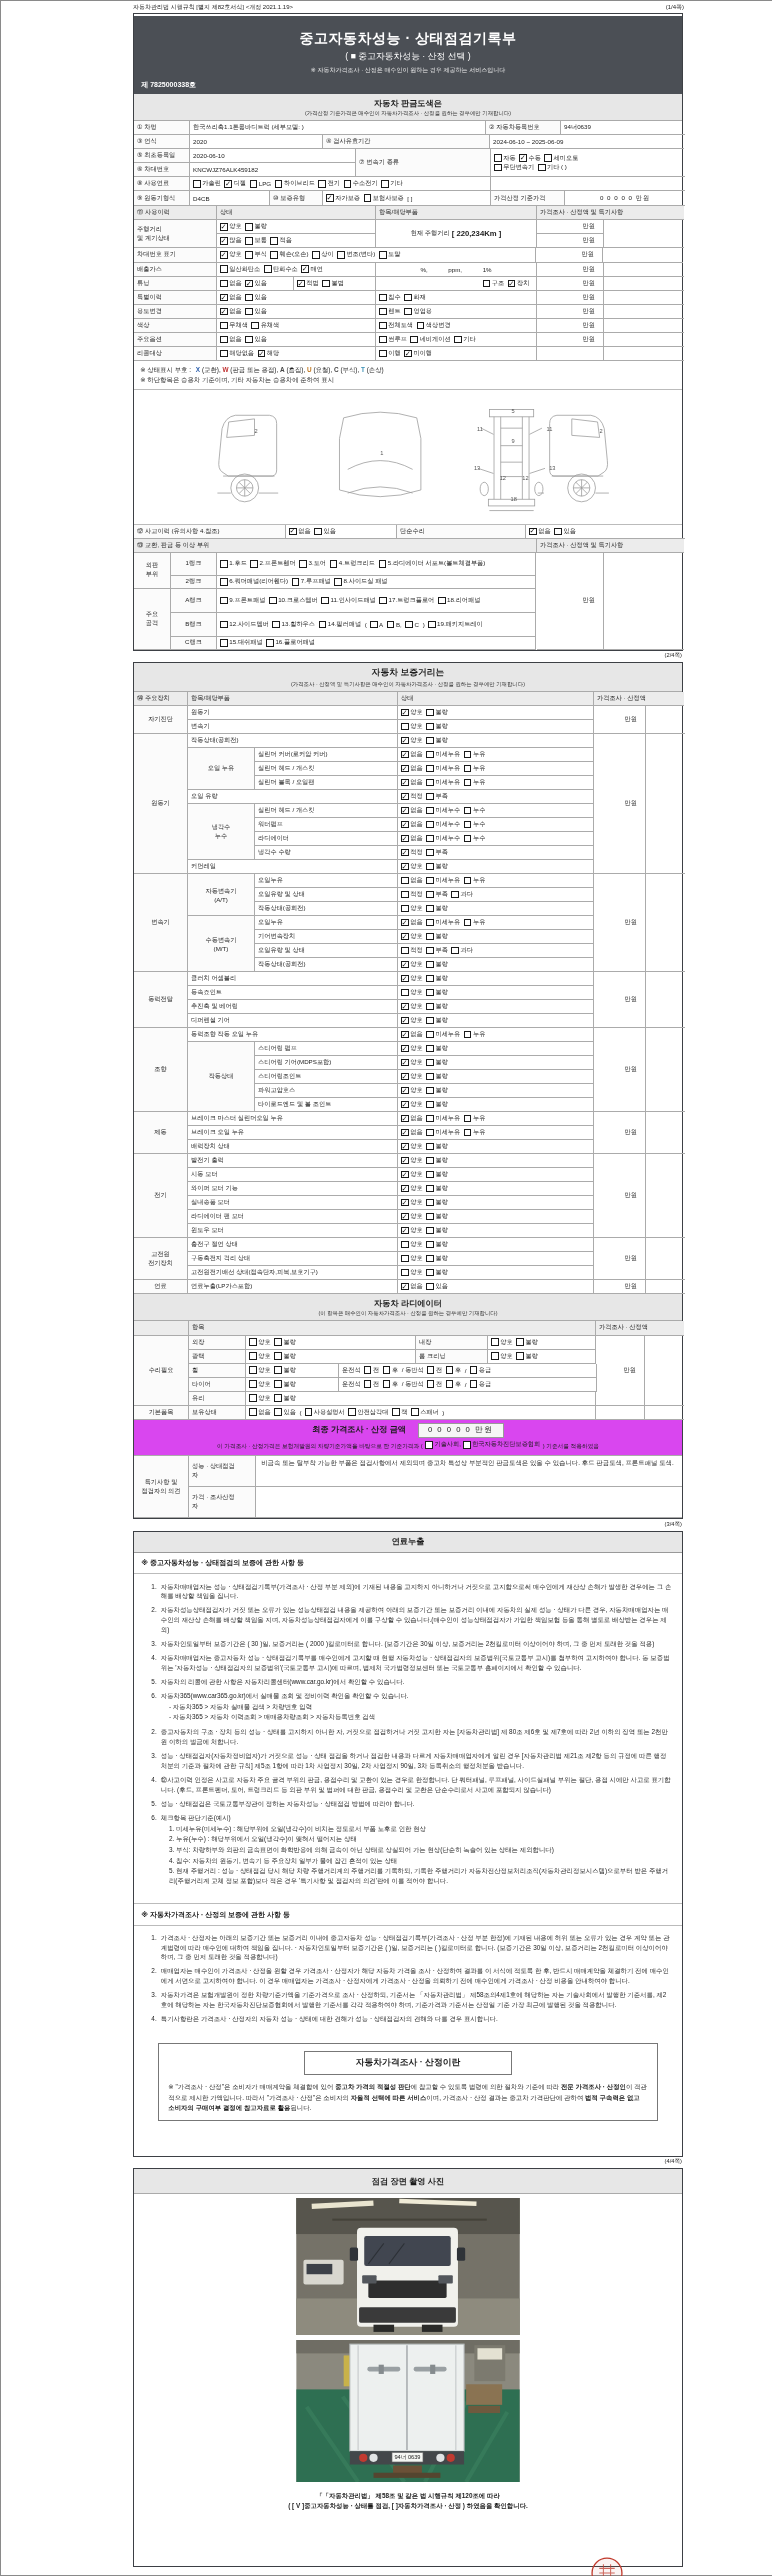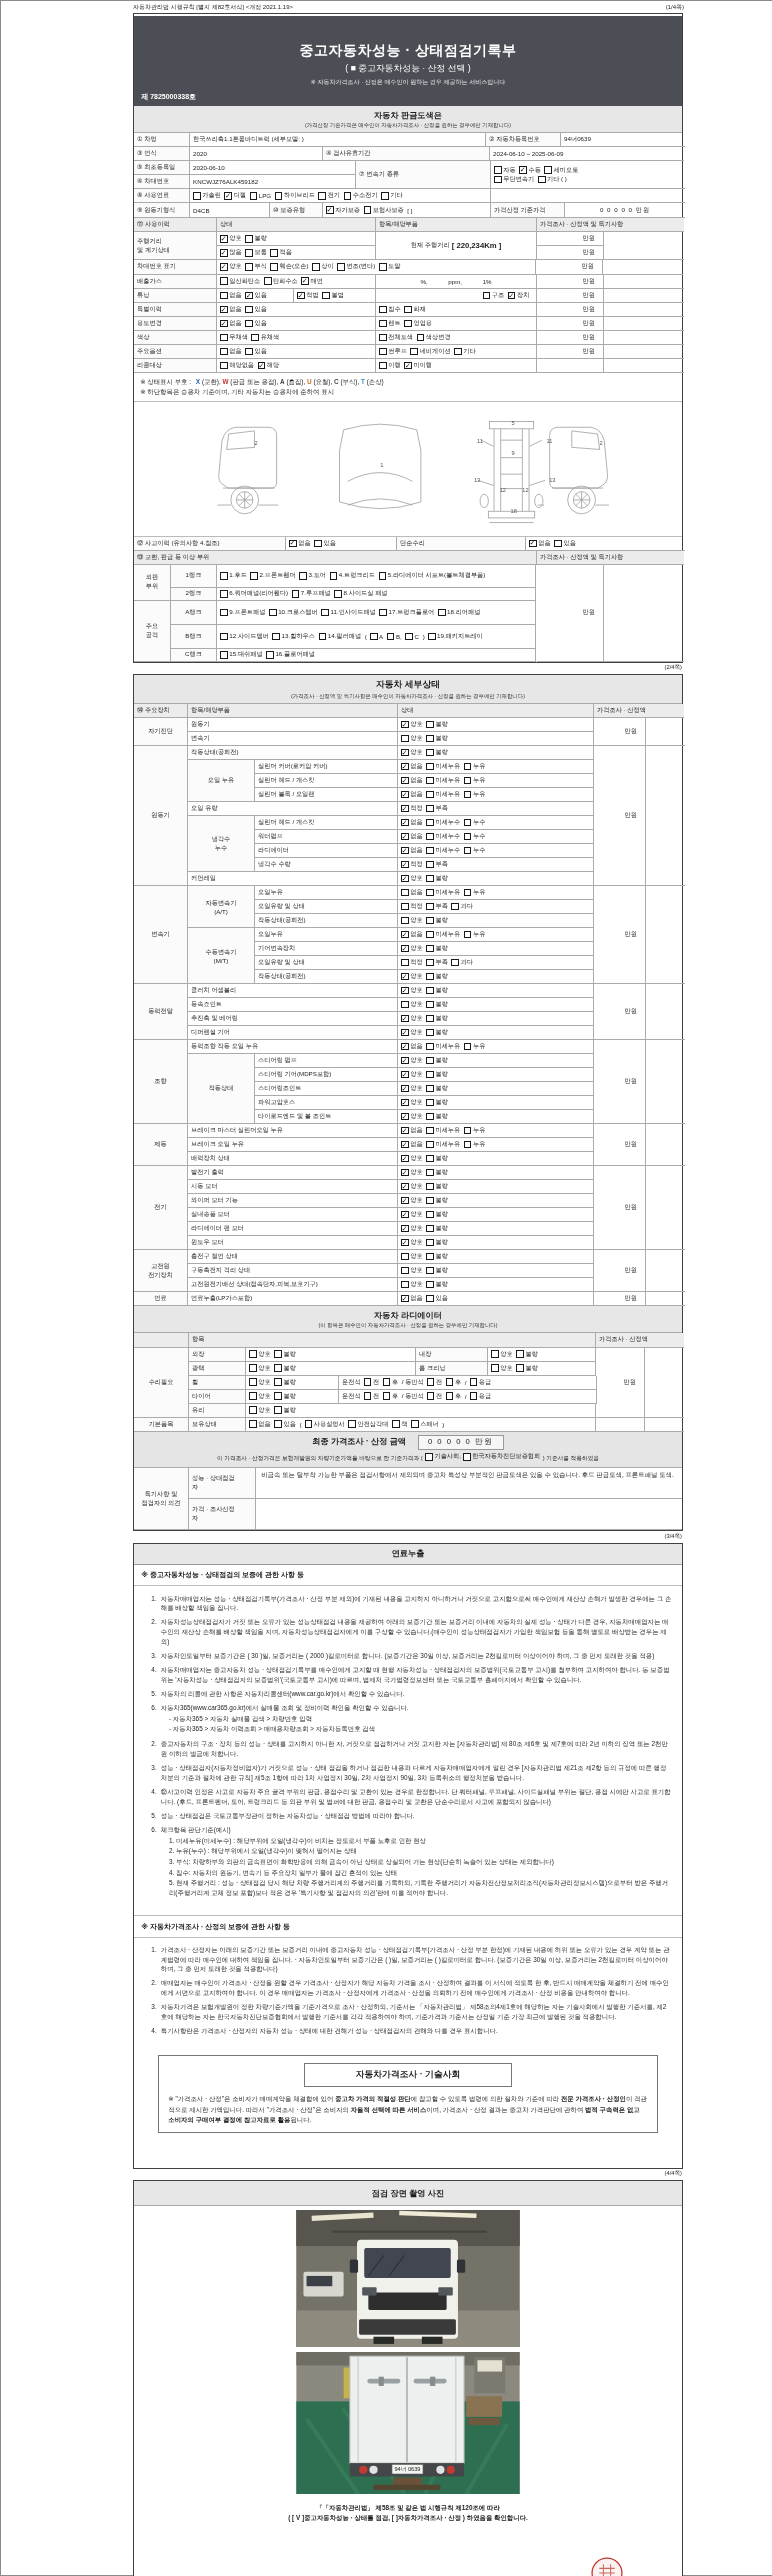--- a/index.html
+++ b/index.html
@@ -5,21 +5,21 @@
   html,body{margin:0;padding:0;background:#fff}
   body{font-family:"Liberation Sans","DejaVu Sans",sans-serif;color:#1c1c1c}
   .frame{position:relative;width:773px;height:2576px;overflow:hidden;background:#fff;box-shadow:inset 0 0 0 1px #8a8a8a}
   .doc{position:absolute;left:133px;top:0;width:550px}
   .topline{display:flex;justify-content:space-between;font-size:6px;color:#222;padding:2.6px 1px 1.5px 0;width:639px;margin-left:-88px}
   .topline .l{margin-left:88px}
   .pagebox{border:1.5px solid #3d4045;background:#fff}
   .marker{text-align:right;font-size:5.7px;padding:1.5px 1px 2.1px 0;color:#222}
   
   .darkhead{background:#4b4f55;color:#fff;margin-top:2.1px;padding:4.1px 0 4.1px}
-  .darkhead .t{text-align:center;font-size:14px;font-weight:bold;letter-spacing:0.5px;margin-top:22px}
+  .darkhead .t{text-align:center;font-size:14px;font-weight:bold;letter-spacing:0.5px;margin-top:10px}
   .darkhead .s{text-align:center;font-size:8.8px;margin-top:3.1px}
   .darkhead .n{text-align:center;font-size:6px;margin-top:2.6px;color:#eee}
   .darkhead .docno{font-size:7px;font-weight:bold;padding:5.2px 0 0 7.2px}
   
   .ghd{background:#e7e7e7;border-bottom:0.5px solid #aaa;text-align:center;padding:3.6px 0 3.1px}
   .ghd .gt{font-size:8.2px;font-weight:bold}
   .ghd .gs{font-size:5.4px;margin-top:1.5px;color:#333}
   
   .frow{display:flex;align-items:stretch}
   .stack{display:flex;flex-direction:column;box-sizing:border-box}
@@ -43,21 +43,21 @@
   .bx{width:5.7px;height:5.7px;border:0.9px solid #1a1a1a;margin-right:1.5px;display:inline-block;position:relative;flex:none;background:#fff}
   .bx.on::after{content:"\2713";position:absolute;left:-0.5px;top:-2.1px;font-size:7.2px;font-weight:bold;color:#111}
   .ptxt{margin-right:3.1px;font-size:6.2px;white-space:nowrap}
   
   .legendblock{border-bottom:0.5px solid #bbb;padding:3.6px 6.2px 3.1px;font-size:6.4px}
   .legendblock div{margin:1px 0}
   
   .diag{display:flex;justify-content:center;border-bottom:0.5px solid #bbb;padding:2.1px 0}
   .dnum{font-size:11px;fill:#555;font-family:"Liberation Sans",sans-serif}
   
-  .finalrow{background:#e5e5e5;border-bottom:0.5px solid #ababab;padding:3.1px 0 3.6px;text-align:center}
+  .finalrow{background:#d946ef;border-bottom:0.5px solid #ababab;padding:3.1px 0 3.6px;text-align:center}
   .fp-label{font-size:8.2px;font-weight:bold;margin-right:9.3px}
   .fp-value{display:inline-block;border:0.5px solid #999;background:#f6f6f6;padding:1.5px 9.3px;font-size:7.7px;letter-spacing:1.5px}
   .fp-note{font-size:5.7px;margin-top:2.6px}
   .fp-note .cb{margin:0 1px}
   
   .remarks{display:flex;align-items:stretch}
   .rlab{width:55px;justify-content:center;text-align:center;white-space:pre-line;background:#fbfbfb}
   .rsublab{width:67px;background:#fbfbfb;white-space:pre-line}
   .rtext{flex:1;padding:2.1px 5.2px;font-size:6.4px;line-height:1.55;align-items:flex-start;display:flex}
   
@@ -444,21 +444,21 @@
             </div>
             <div class="c price" style="width:67px">만원</div>
             <div class="c last" style="width:80px"></div>
           </div>
         </div>
   </div>
   <div class="marker">(2/4쪽)</div>
 
   <div class="pagebox" id="p2">
     <div class="ghd">
-      <div class="gt" style="font-size:8.8px">자동차 세부상태</div>
+      <div class="gt" style="font-size:8.8px">자동차 보증거리는</div>
       <div class="gs">(가격조사 · 산정액 및 특기사항은 매수인이 자동차가격조사 · 산정을 원하는 경우에만 기재합니다)</div>
     </div>
     <div id="detail-table">
           <div class="frow" style="height:14.4px">
             <div class="c hc" style="width:54px">⑭ 주요장치</div>
             <div class="c hc" style="width:210px">항목/해당부품</div>
             <div class="c hc" style="width:196px">상태</div>
             <div class="c hc last" style="width:90px">가격조사 · 산정액</div>
           </div>
           <div class="frow">
@@ -1053,21 +1053,21 @@
           <div class="nitem">
             <div class="nno">3.</div>
             <div class="ntext">자동차가격은 보험개발원이 정한 차량기준가액을 기준가격으로 조사 · 산정하되, 기준서는 「자동차관리법」 제58조의4제1호에 해당하는 자는 기술사회에서 발행한 기준서를, 제2호에 해당하는 자는 한국자동차진단보증협회에서 발행한 기준서를 각각 적용하여야 하며, 기준가격과 기준서는 산정일 기준 가장 최근에 발행된 것을 적용합니다.</div>
           </div>
           <div class="nitem">
             <div class="nno">4.</div>
             <div class="ntext">특기사항란은 가격조사 · 산정자의 자동차 성능 · 상태에 대한 견해가 성능 · 상태점검자의 견해와 다를 경우 표시합니다.</div>
           </div>
         </div>
     <div class="npbox">
-      <div class="bt">자동차가격조사 · 기술사회</div>
+      <div class="bt">자동차가격조사 · 산정이란</div>
       <div class="bp" id="notice-boxtext">※ "가격조사 · 산정"은 소비자가 매매계약을 체결함에 있어 <b>중고차 가격의 적절성 판단</b>에 참고할 수 있도록 법령에 의한 절차와 기준에 따라 <b>전문 가격조사 · 산정인</b>이 객관적으로 제시한 가액입니다. 따라서 "가격조사 · 산정"은 소비자의 <b>자율적 선택에 따른 서비스</b>이며, 가격조사 · 산정 결과는 중고차 가격판단에 관하여 <b>법적 구속력은 없고 소비자의 구매여부 결정에 참고자료로 활용</b>됩니다.</div>
     </div>
   </div>
   <div class="marker">(4/4쪽)</div>
 
   <div class="pagebox" id="p4" style="height:397px;overflow:hidden">
     <div class="ghd">
       <div class="gt" style="padding:3.1px 0">점검 장면 촬영 사진</div>
     </div>
 

